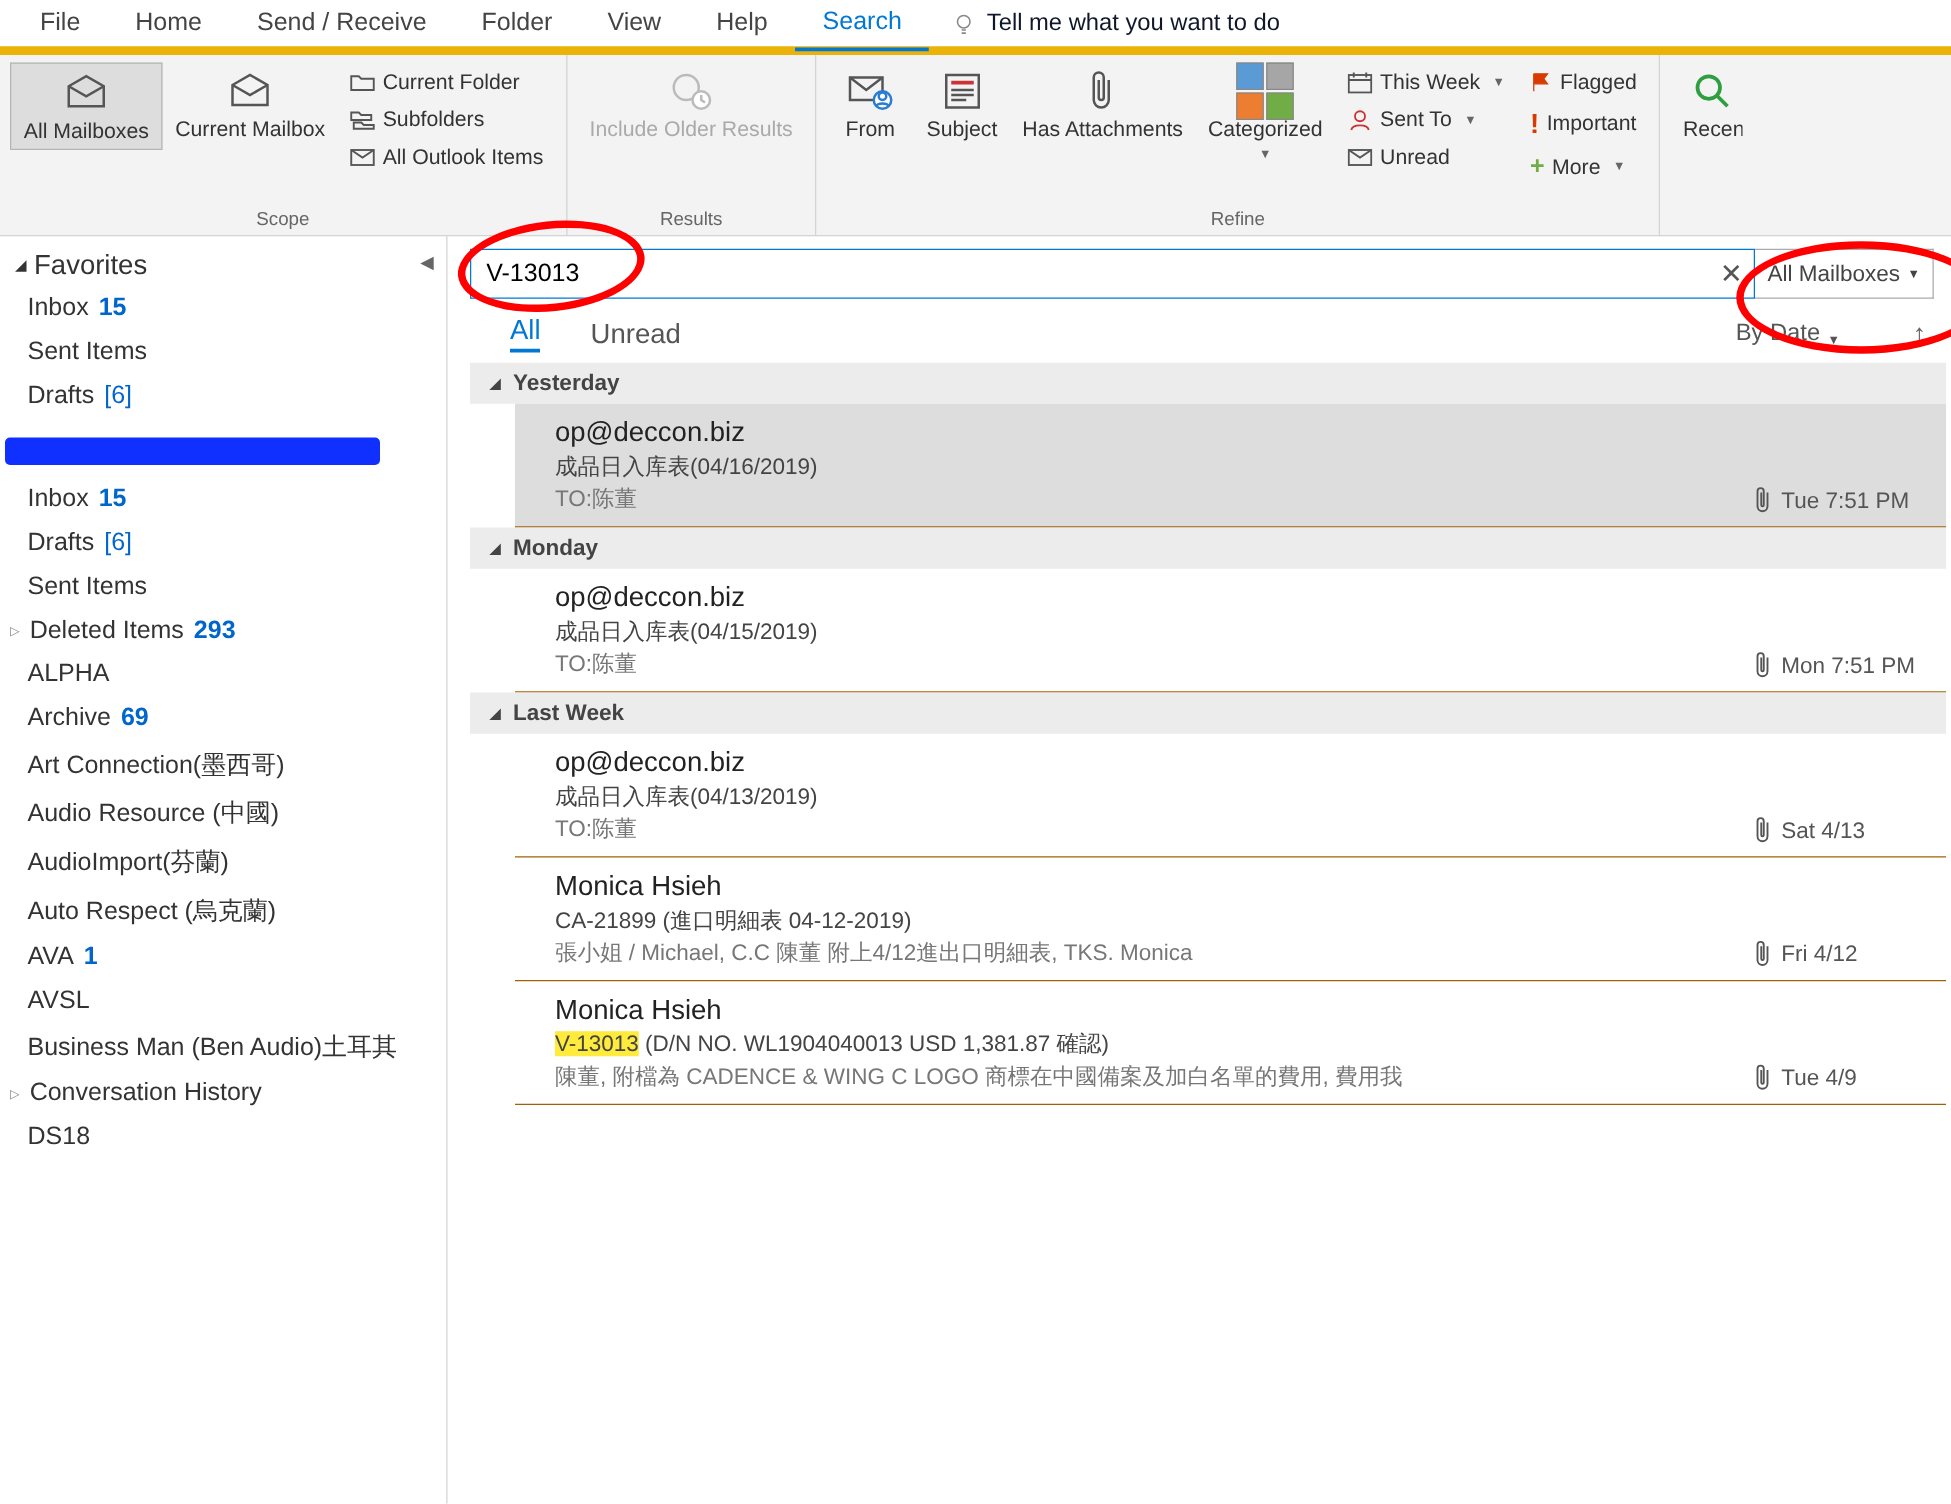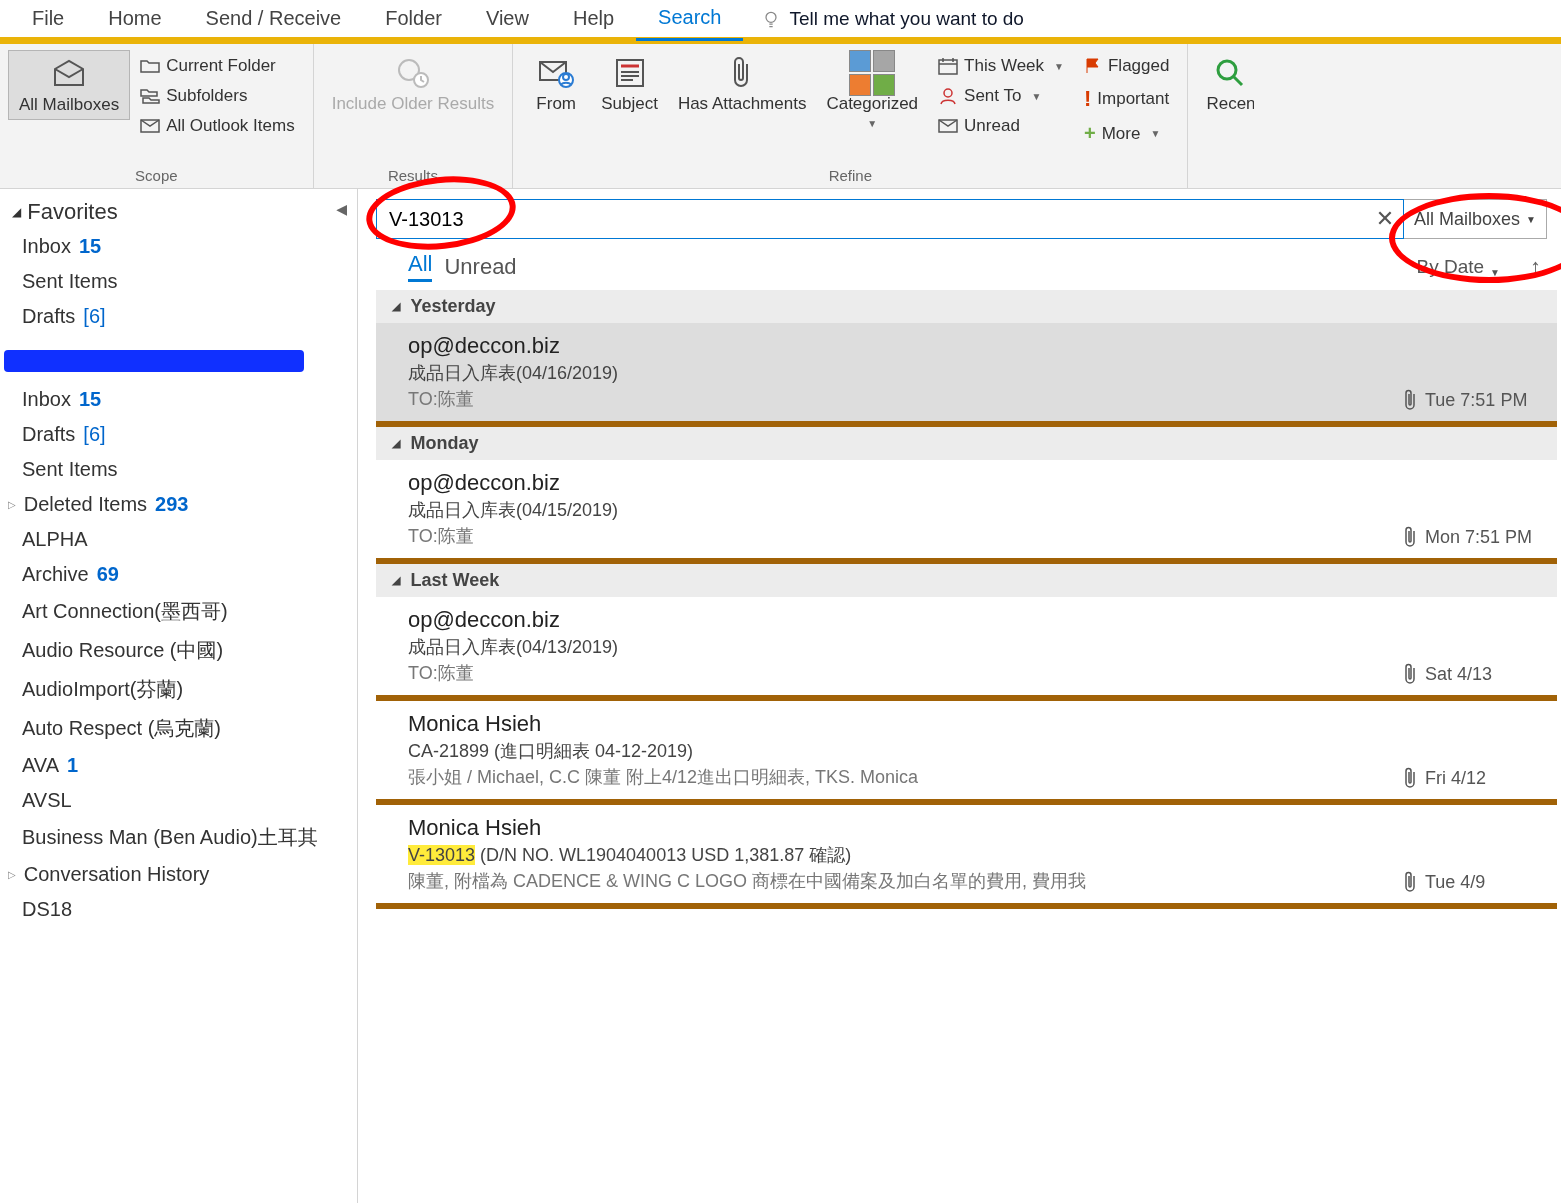--- a/index.html
+++ b/index.html
@@ -35,29 +35,29 @@
 .nav-item .bracket { color: #0066cc; }
 .redact { background: #1030ff; height: 22px; width: 300px; margin: 16px 6px 10px 4px; border-radius: 4px; }
 
 
 .content { flex: 1; display: flex; flex-direction: column; padding: 10px 4px 0 18px; }
 .search-row { display: flex; align-items: stretch; gap: 0; margin: 0 10px 2px 0; position: relative; }
 .search-box { flex: 1; border: 1px solid #0078d4; display: flex; align-items: center; height: 40px; background: #fff; }
 .search-box input { border: none; outline: none; font-size: 20px; padding: 0 12px; flex: 1; background: transparent; }
 .search-clear { width: 36px; font-size: 22px; color: #555; display: flex; align-items: center; justify-content: center; cursor: pointer; }
 .scope-dd { border: 1px solid #aaa; border-left: none; display: flex; align-items: center; padding: 0 10px; font-size: 18px; color: #444; cursor: pointer; gap: 6px; height: 40px; }
-.filter-row { display: flex; align-items: center; gap: 12px; padding: 10px 16px 8px 32px; font-size: 22px; color: #555; }
+.filter-row { display: flex; align-items: center; gap: 40px; padding: 10px 16px 8px 32px; font-size: 22px; color: #555; }
 .filter-row .filter.active { color: #0078d4; border-bottom: 3px solid #0078d4; padding-bottom: 2px; }
 .filter-row .spacer { flex: 1; }
 .sort-dd { font-size: 19px; color: #555; display: flex; align-items: flex-end; gap: 6px; cursor: pointer; }
 
 
 .msg-list { flex: 1; overflow: auto; }
 .group-header { background: #ececec; display: flex; align-items: center; padding: 6px 16px; font-size: 18px; font-weight: 600; color: #444; gap: 10px; cursor: pointer; }
-.msg { display: flex; padding: 10px 16px 10px 32px; border-bottom: 6px solid #a16207; gap: 12px; cursor: pointer; }
+.msg { display: flex; padding: 10px 16px 10px 32px; border-bottom: 1px solid #a16207; gap: 12px; cursor: pointer; margin-left: 36px; }
 .msg.selected { background: #ddd; }
 .msg-main { flex: 1; }
 .msg-sender { font-size: 22px; color: #222; }
 .msg-subject { font-size: 18px; color: #444; margin-top: 2px; }
 .msg-preview { font-size: 18px; color: #777; margin-top: 2px; }
 .msg-right { display: flex; align-items: flex-end; gap: 6px; min-width: 140px; }
 .msg-time { font-size: 18px; color: #555; }
 .hl { background: #ffeb3b; }
 
 
@@ -93,20 +93,29 @@
     <div class="ribbon-group-body">
       <div class="big-btn selected">
         <span class="icon-box">
           <svg width="40" height="30" viewBox="0 0 40 30" fill="none" stroke="#555" stroke-width="2">
               <path d="M6 10 L20 2 L34 10 V26 H6 Z"></path>
               <path d="M6 10 L20 18 L34 10"></path>
             </svg>
         </span>
         <span>All Mailboxes</span>
       </div>
+      <div class="big-btn">
+        <span class="icon-box">
+          <svg width="40" height="30" viewBox="0 0 40 30" fill="none" stroke="#555" stroke-width="2">
+              <path d="M6 10 L20 2 L34 10 V26 H6 Z"></path>
+              <path d="M6 10 L20 18 L34 10"></path>
+            </svg>
+        </span>
+        <span>Current Mailbox</span>
+      </div>
       <div class="stack-btns">
         <div class="small-btn">
           <span>
               <svg width="20" height="16" viewBox="0 0 20 16" fill="none" stroke="#555" stroke-width="1.5">
                 <path d="M1 3h6l2 2h10v9H1z"></path>
               </svg>
             </span>
           <span>Current Folder</span>
         </div>
         <div class="small-btn">

